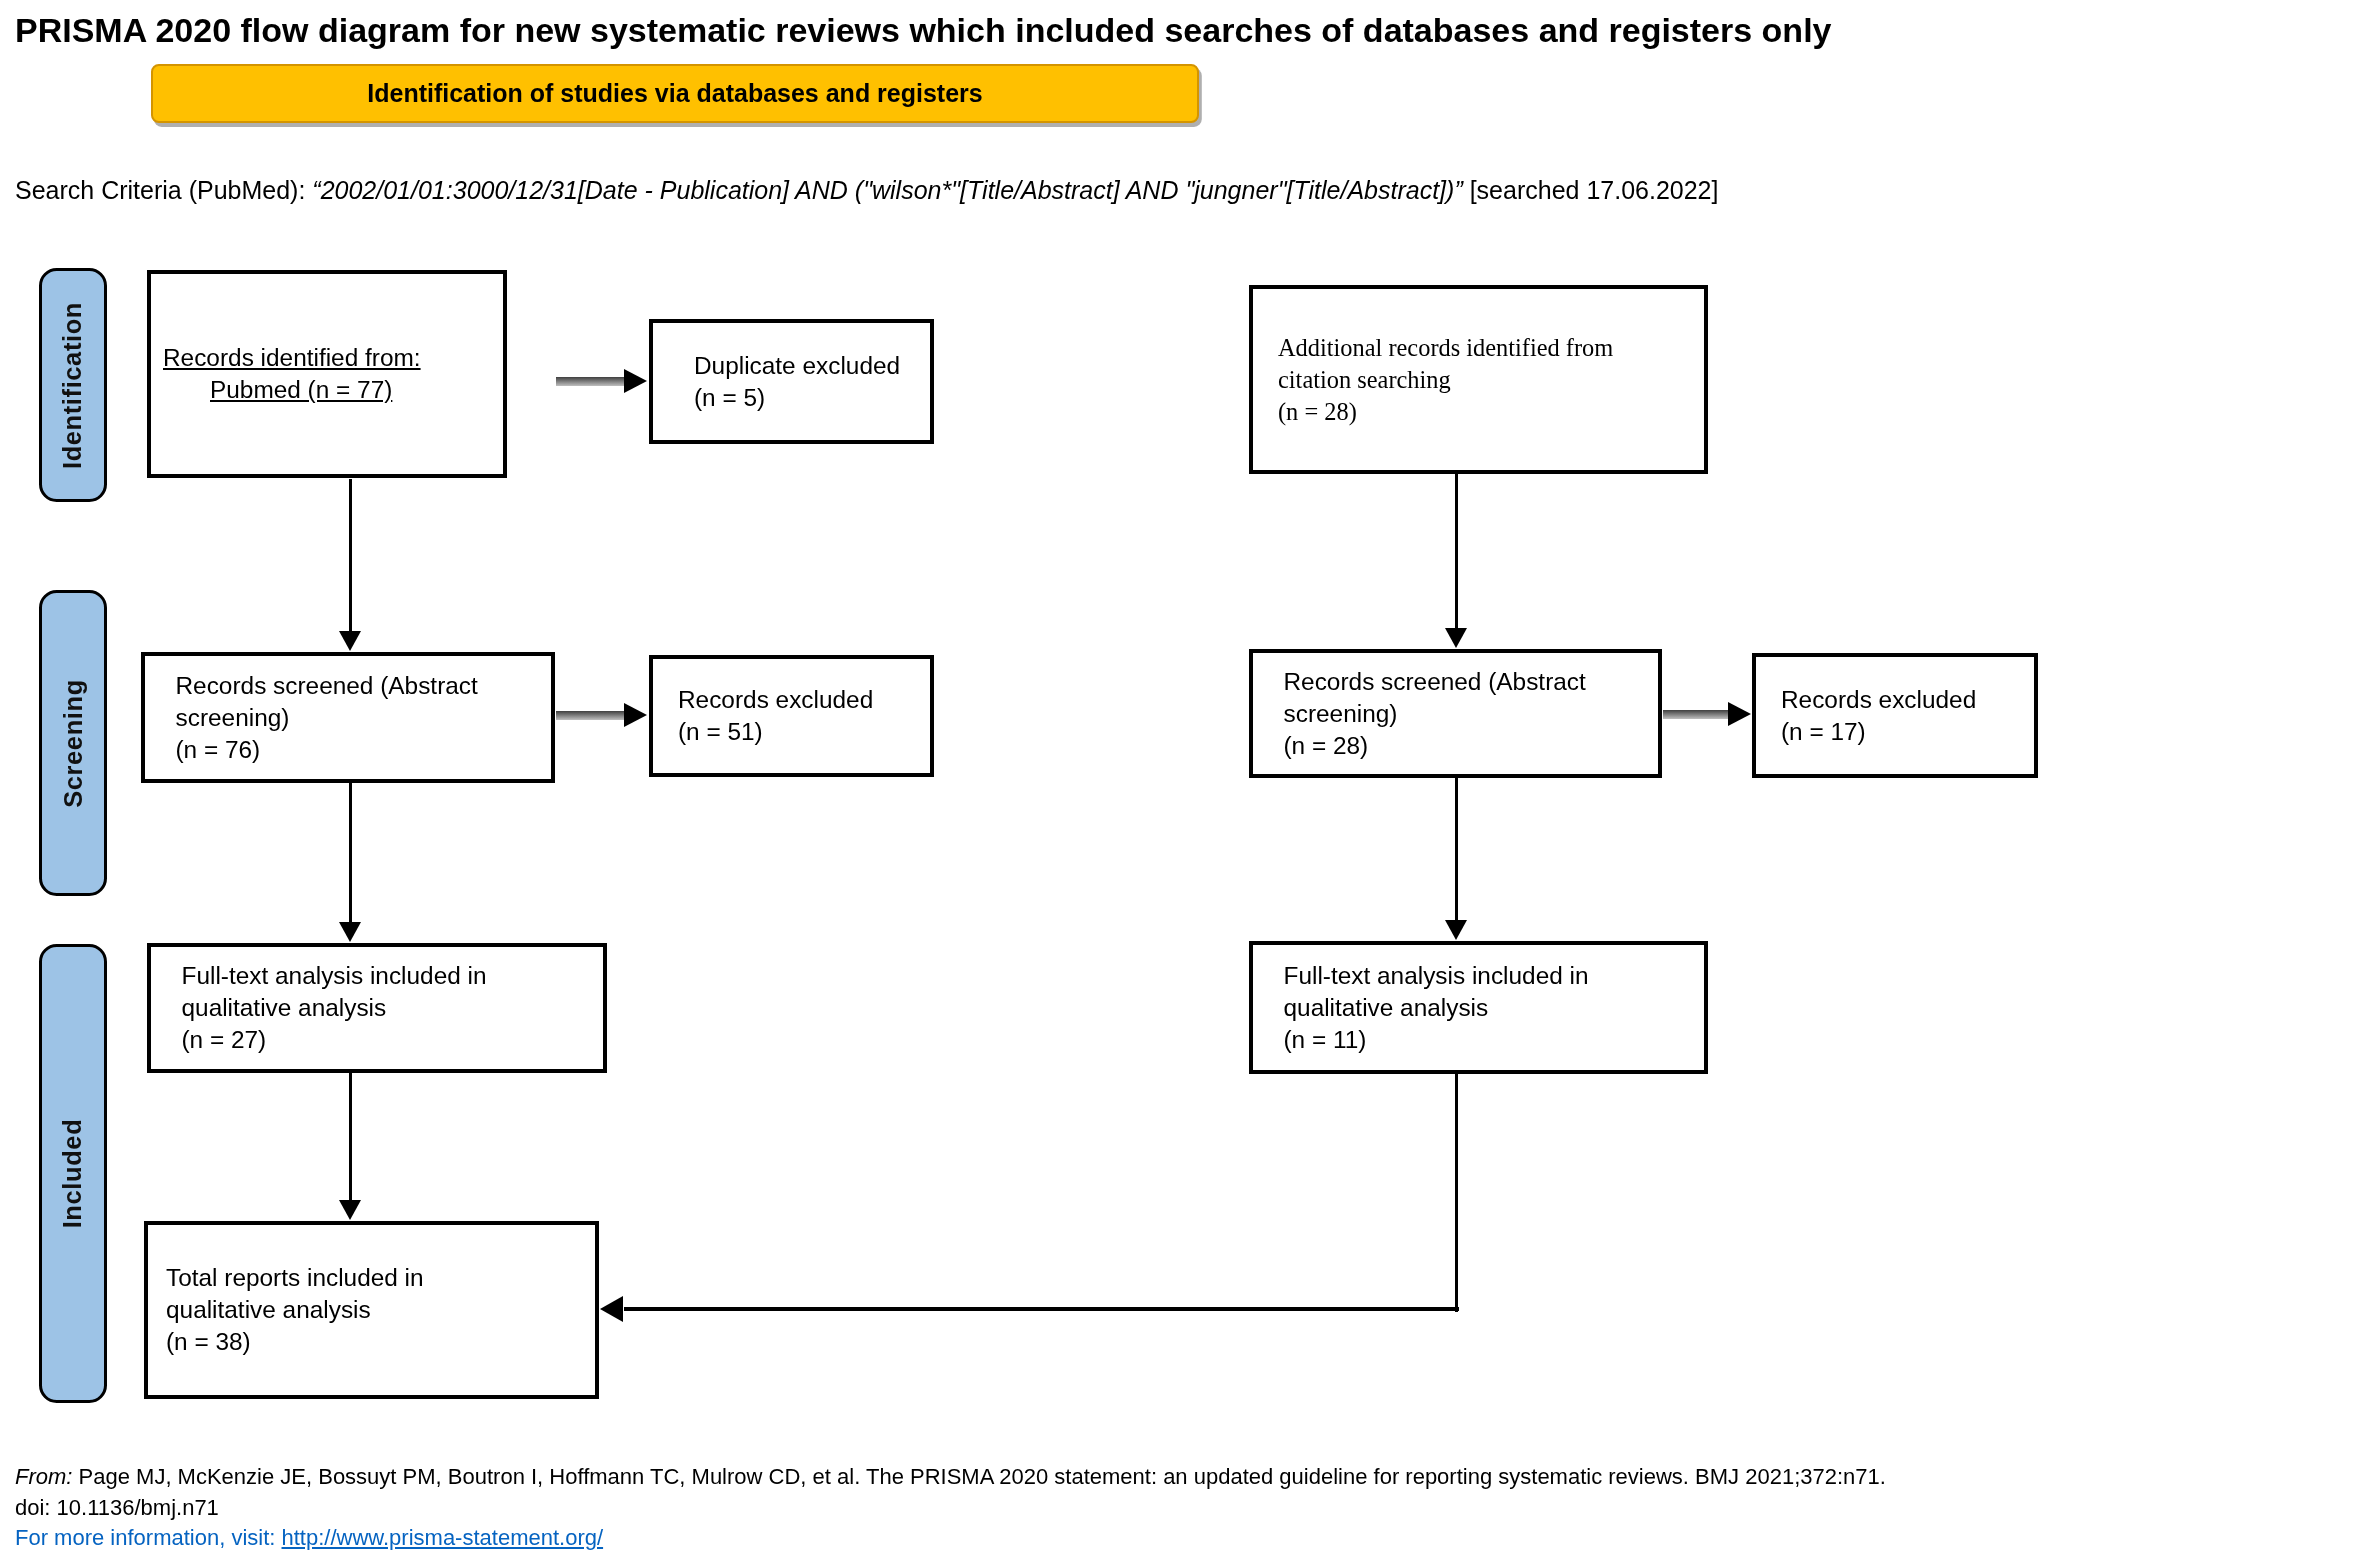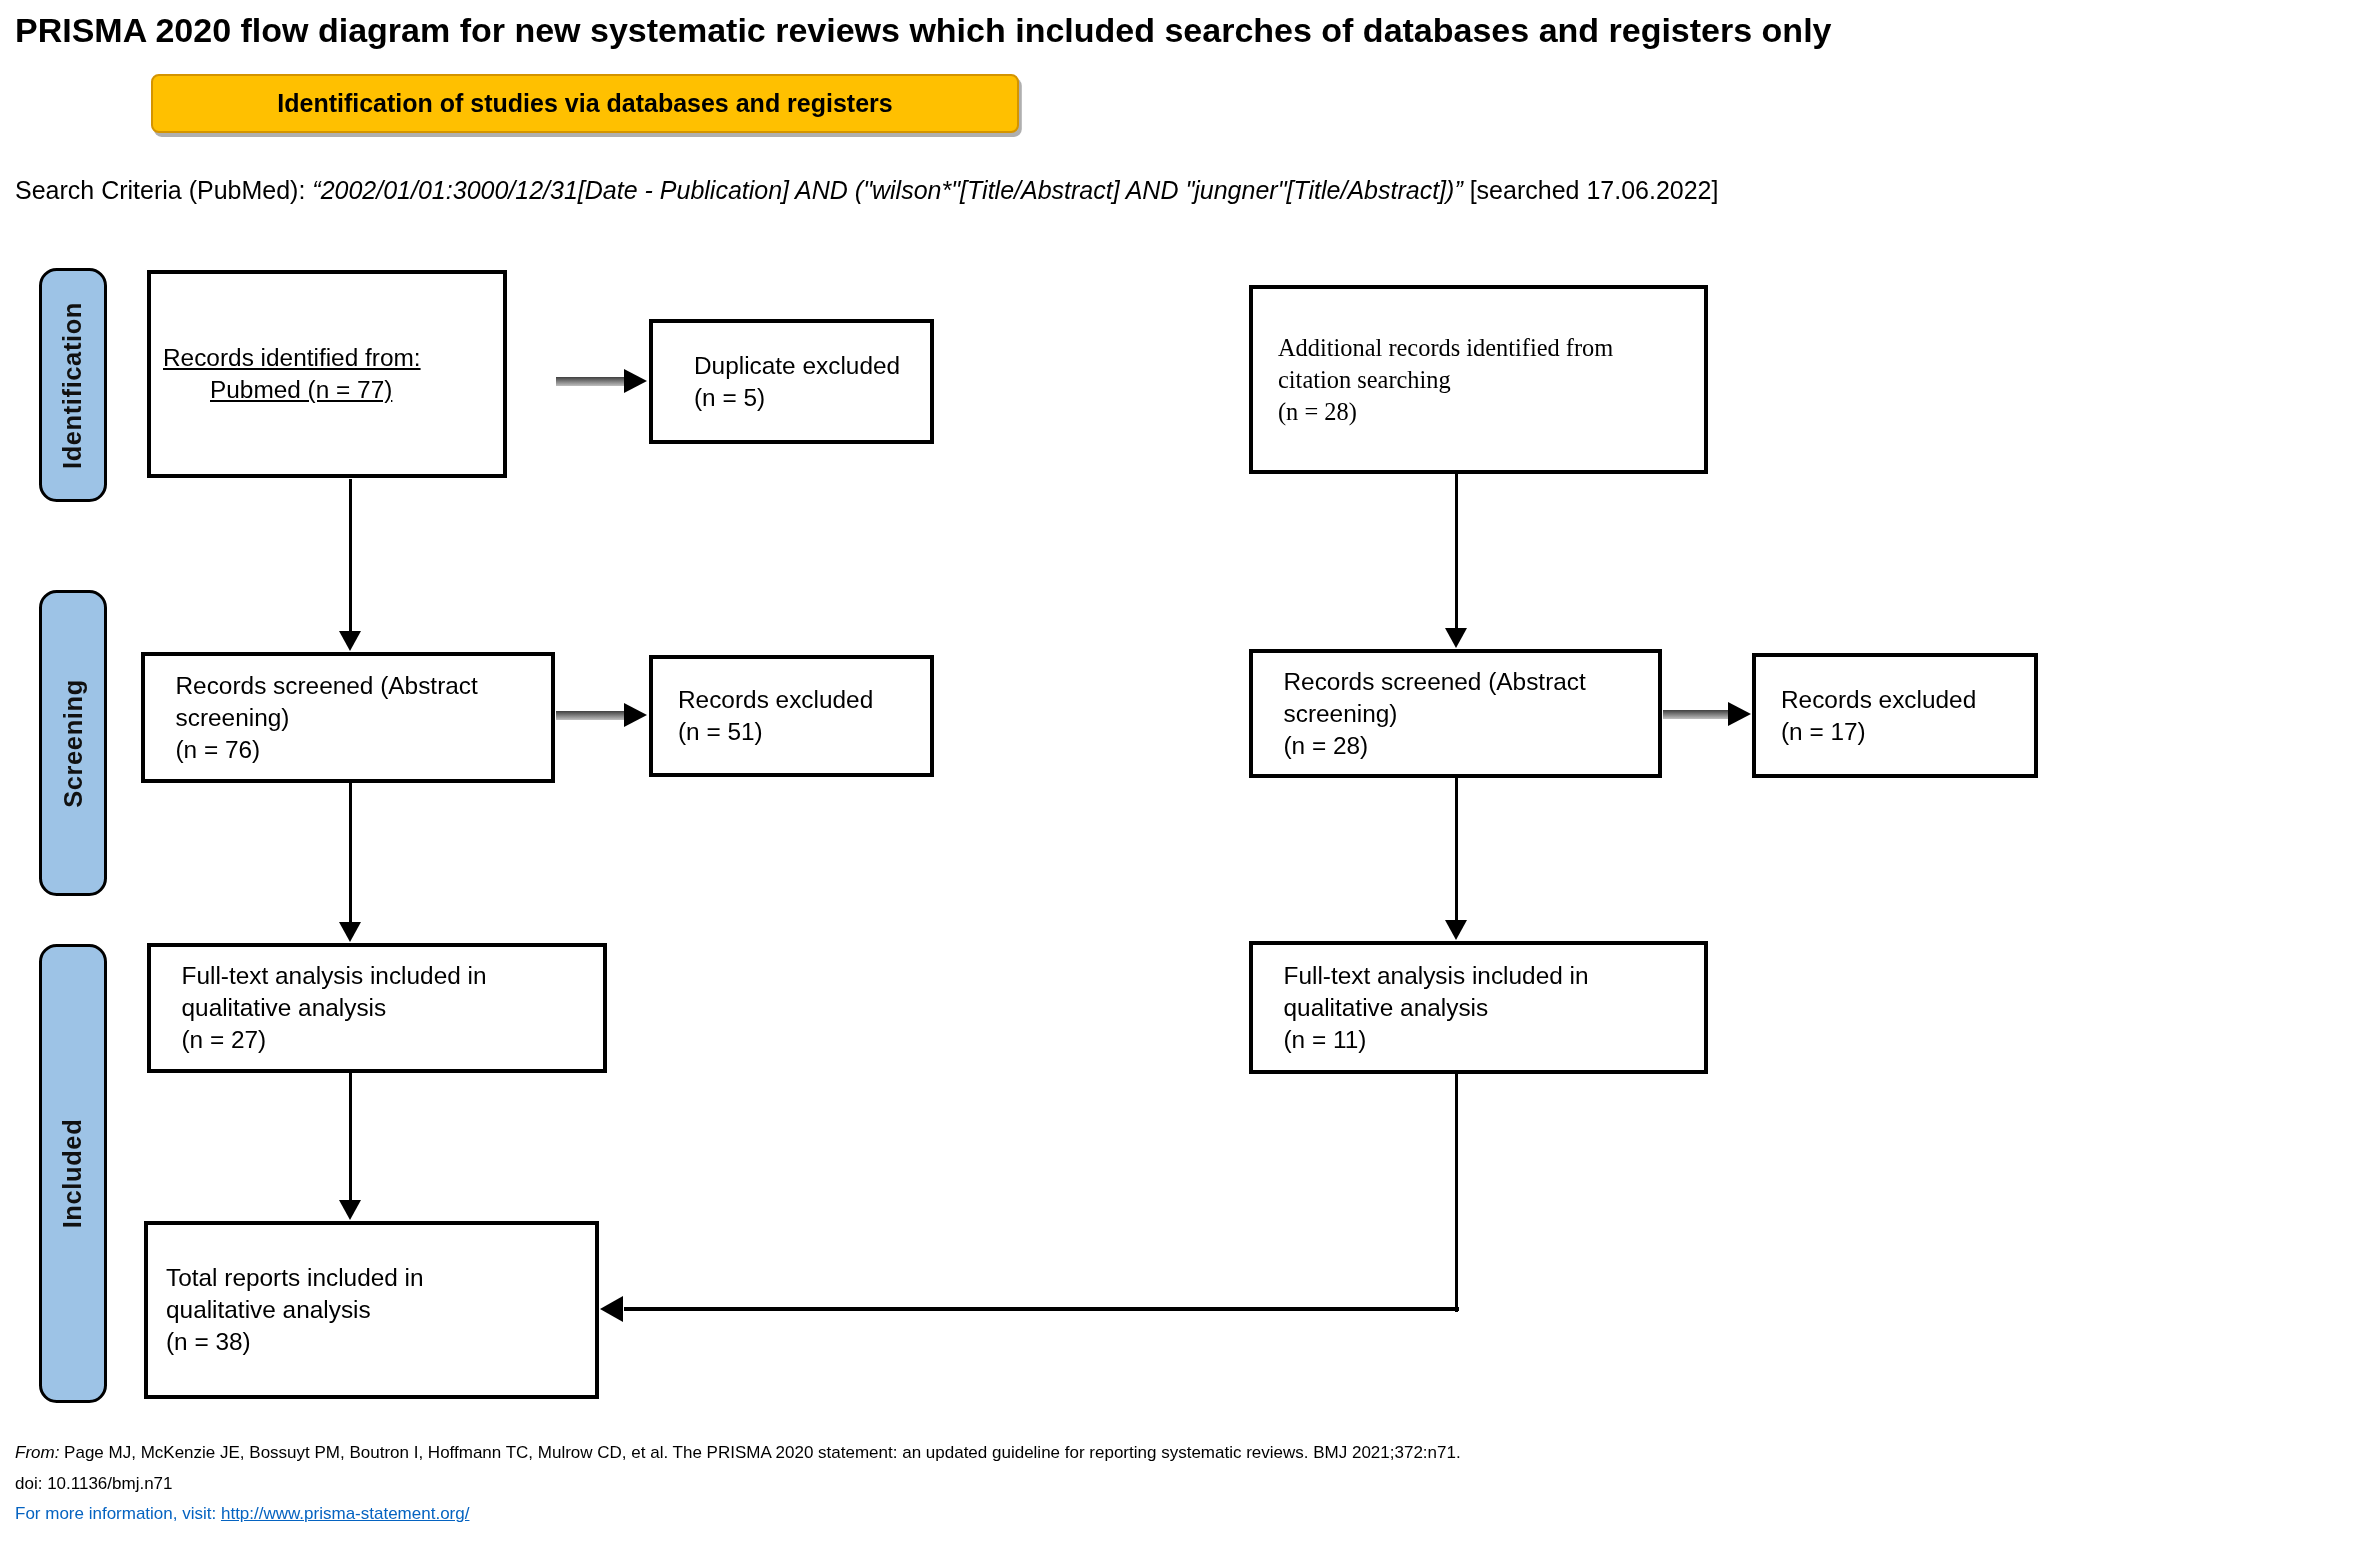--- a/index.html
+++ b/index.html
@@ -15,21 +15,21 @@
     background:#fff;
     font-family:"Liberation Sans", sans-serif;
     color:#000;
     overflow:hidden;
   }
   .title{
     position:absolute;left:15px;top:11px;width:1994px;
     font-size:34px;font-weight:bold;
   }
   .banner{
-    position:absolute;left:151px;top:74px;width:868px;height:59px;
+    position:absolute;left:151px;top:64px;width:1048px;height:59px;
     background:var(--banner-fill);
     border:2.8px solid var(--banner-border);
     border-radius:7.8px;
     box-sizing:border-box;
     display:flex;align-items:center;justify-content:center;
     font-size:25px;font-weight:bold;
     box-shadow:2.8px 3.9px 0 rgba(110,110,110,0.55);
   }
   .search-line{
     position:absolute;left:15px;top:176px;width:2349px;
@@ -88,21 +88,21 @@
     border-top:12.2px solid transparent;
     border-bottom:12.2px solid transparent;
     border-left:23px solid #000;
   }
   .head-left{
     position:absolute;width:0;height:0;
     border-top:13.3px solid transparent;
     border-bottom:13.3px solid transparent;
     border-right:23px solid #000;
   }
-  .footer{position:absolute;left:15px;font-size:17px;line-height:30px;}
+  .footer{position:absolute;left:15px;font-size:22px;line-height:30px;margin-top:24px;}
   #footer-line1{top:1438px;width:2349px;}
   #footer-line1 .from{font-style:italic;}
   #footer-line2{top:1469px;}
   #footer-line3{top:1499px;color:var(--link-blue);}
   #footer-line3 a{color:var(--link-blue);text-decoration:underline;}
 </style>
 </head>
 <body>
 
 <div id="canvas">

